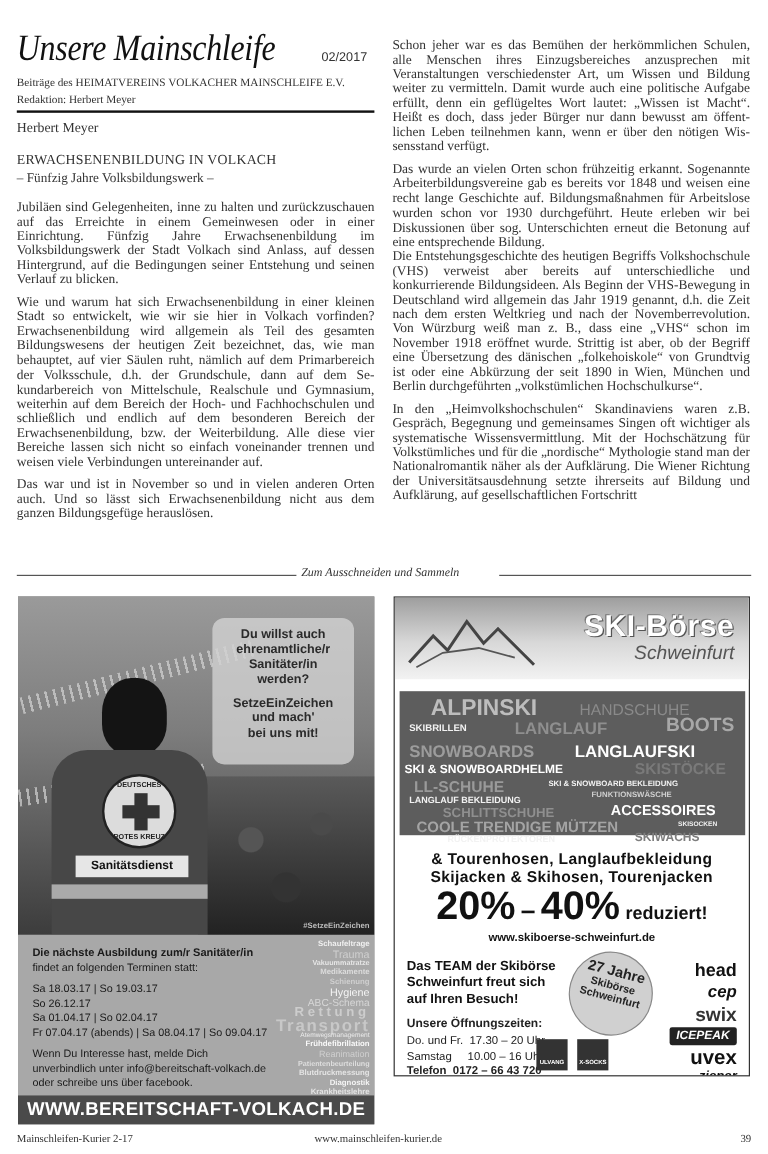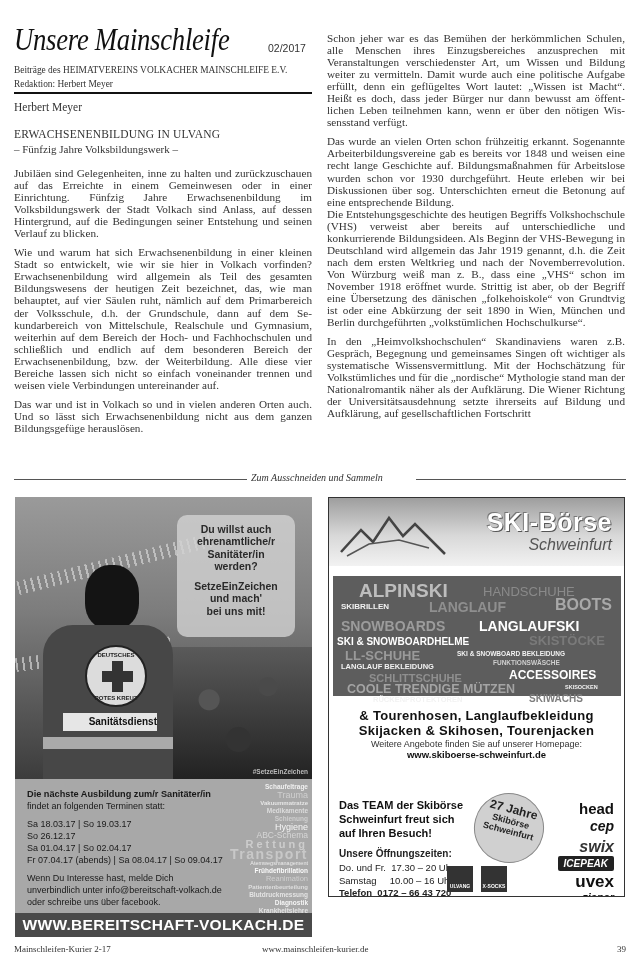--- a/index.html
+++ b/index.html
@@ -28,21 +28,21 @@
 .drk{left:15px;top:497px;width:297px;height:440px;background:#6f6f6f;overflow:hidden}
 .drk-photo{position:absolute;left:0;top:0;width:297px;height:282px;background:linear-gradient(180deg,#9a9a9a 0%,#7d7d7d 40%,#3c3c3c 100%)}
 .truss{position:absolute;background:repeating-linear-gradient(90deg,#d4d4d4 0 2px,transparent 2px 7px);opacity:.7}
 .head{position:absolute;left:70px;top:68px;width:54px;height:64px;border-radius:45% 45% 40% 40%;background:#141414}
 .vest{position:absolute;left:28px;top:128px;width:130px;height:154px;border-radius:30px 30px 0 0;background:#474747}
 .vest .refl{position:absolute;left:0;right:0;height:12px;background:#aaa}
 .emblem{position:absolute;left:42px;top:20px;width:62px;height:62px;border-radius:50%;background:#dcdcdc;border:2px solid #222}
 .emblem .cross-v{position:absolute;left:25px;top:14px;width:11px;height:31px;background:#333}
 .emblem .cross-h{position:absolute;left:15px;top:24px;width:31px;height:11px;background:#333}
 .emblem .txt{position:absolute;left:0;right:0;font:bold 6px "Liberation Sans",sans-serif;text-align:center;color:#222}
-.sani{position:absolute;left:20px;top:88px;width:94px;height:18px;background:#e6e6e6;font:bold 10px "Liberation Sans",sans-serif;color:#111;text-align:right;line-height:18px}
+.sani{position:absolute;left:20px;top:88px;width:94px;height:18px;background:#e6e6e6;font:bold 10px "Liberation Sans",sans-serif;color:#111;text-align:center;line-height:18px}
 .crowd{position:absolute;left:150px;top:150px;width:147px;height:132px;background:radial-gradient(circle at 30% 40%,#555 0 10px,transparent 11px),radial-gradient(circle at 70% 30%,#4a4a4a 0 9px,transparent 10px),radial-gradient(circle at 50% 70%,#333 0 12px,transparent 13px),linear-gradient(180deg,#5a5a5a,#222)}
 .bubble{position:absolute;left:162px;top:18px;width:118px;height:122px;border-radius:10px;background:rgba(210,210,210,0.8);font:bold 10.5px "Liberation Sans",sans-serif;color:#2a2a2a;text-align:center;line-height:12.3px;padding-top:8px}
 .bubble .gap{height:8px}
 .hashtag{position:absolute;right:4px;top:271px;font:bold 6.5px "Liberation Sans",sans-serif;color:#bbb}
 .drk-info{position:absolute;left:0;top:282px;width:297px;height:134px;background:#a8a8a8}
 .drk-info .t{position:absolute;left:12px;font:9px "Liberation Sans",sans-serif;color:#1a1a1a;white-space:nowrap}
 .drk-info .t.b{font-weight:bold}
 .cloud{position:absolute;right:4px;top:4px;width:90px;text-align:right;font-family:"Liberation Sans",sans-serif;line-height:8px}
 .cloud span{display:block;white-space:nowrap}
 .drk-url{position:absolute;left:0;top:416px;width:297px;height:24px;background:#4a4a4a;color:#fff;font:bold 15.5px "Liberation Sans",sans-serif;text-align:center;line-height:24px;letter-spacing:0.3px}
@@ -76,27 +76,27 @@
 </head>
 <body>
 
 <div class="abs mag-title">Unsere Mainschleife</div>
 <div class="abs issue">02/2017</div>
 <div class="abs sub1">Beiträge des HEIMATVEREINS VOLKACHER MAINSCHLEIFE E.V.</div>
 <div class="abs sub2">Redaktion: Herbert Meyer</div>
 <div class="abs hrule"></div>
 
 <div class="abs author">Herbert Meyer</div>
-<div class="abs art-title">ERWACHSENENBILDUNG IN ULVANG</div>
+<div class="abs art-title">ERWACHSENENBILDUNG IN VOLKACH</div>
 <div class="abs art-sub">– Fünfzig Jahre Volksbildungswerk –</div>
 
 <div class="abs col colL">
   <p>Jubiläen sind Gelegenheiten, inne zu halten und zurückzu­schauen auf das Erreichte in einem Gemeinwesen oder in einer Einrichtung. Fünfzig Jahre Erwachsenenbildung im Volksbildungswerk der Stadt Volkach sind Anlass, auf dessen Hintergrund, auf die Bedingungen seiner Entstehung und sei­nen Verlauf zu blicken.</p>
   <p>Wie und warum hat sich Erwachsenenbildung in einer klei­nen Stadt so entwickelt, wie wir sie hier in Volkach vorfinden? Erwachsenenbildung wird allgemein als Teil des gesamten Bildungswesens der heutigen Zeit bezeichnet, das, wie man behauptet, auf vier Säulen ruht, nämlich auf dem Primarbe­reich der Volksschule, d.h. der Grundschule, dann auf dem Se­kundarbereich von Mittelschule, Realschule und Gymnasium, weiterhin auf dem Bereich der Hoch- und Fachhochschulen und schließlich und endlich auf dem besonderen Bereich der Erwachsenenbildung, bzw. der Weiterbildung. Alle diese vier Bereiche lassen sich nicht so einfach voneinander trennen und weisen viele Verbindungen untereinander auf.</p>
-  <p>Das war und ist in Volkach so und in vielen anderen Orten auch. Und so lässt sich Erwachsenenbildung nicht aus dem ganzen Bildungsgefüge herauslösen.</p>
+  <p>Das war und ist in November so und in vielen anderen Orten auch. Und so lässt sich Erwachsenenbildung nicht aus dem ganzen Bildungsgefüge herauslösen.</p>
 </div>
 
 <div class="abs col colR">
   <p>Schon jeher war es das Bemühen der herkömmlichen Schu­len, alle Menschen ihres Einzugsbereiches anzusprechen mit Veranstaltungen verschiedenster Art, um Wissen und Bildung weiter zu vermitteln. Damit wurde auch eine politische Aufga­be erfüllt, denn ein geflügeltes Wort lautet: „Wissen ist Macht“. Heißt es doch, dass jeder Bürger nur dann bewusst am öffent­lichen Leben teilnehmen kann, wenn er über den nötigen Wis­sensstand verfügt.</p>
   <p class="tight">Das wurde an vielen Orten schon frühzeitig erkannt. Soge­nannte Arbeiterbildungsvereine gab es bereits vor 1848 und weisen eine recht lange Geschichte auf. Bildungsmaßnahmen für Arbeitslose wurden schon vor  1930 durchgeführt. Heute erleben wir bei Diskussionen über sog. Unterschichten erneut die Betonung auf eine entsprechende Bildung.</p>
   <p>Die Entstehungsgeschichte des heutigen Begriffs Volkshoch­schule (VHS) verweist aber bereits auf unterschiedliche und konkurrierende Bildungsideen. Als Beginn der VHS-Bewe­gung in Deutschland wird allgemein das Jahr 1919 genannt, d.h. die Zeit nach dem ersten Weltkrieg und nach der Novem­berrevolution. Von Würzburg weiß man z. B., dass eine „VHS“ schon im November 1918 eröffnet wurde. Strittig ist aber, ob der Begriff eine Übersetzung des dänischen „folkehoiskole“ von Grundtvig ist oder eine Abkürzung der seit 1890 in Wien, München und Berlin durchgeführten „volkstümlichen Hoch­schulkurse“.</p>
   <p>In den „Heimvolkshochschulen“ Skandinaviens waren z.B. Gespräch, Begegnung und gemeinsames Singen oft wichtiger als systematische Wissensvermittlung. Mit der Hochschätzung für Volkstümliches und für die „nordische“ Mythologie stand man der Nationalromantik näher als der Aufklärung. Die Wiener Richtung der Universitätsausdehnung setzte ihrerseits auf Bildung und Aufklärung, auf gesellschaftlichen Fortschritt</p>
 </div>
 
 <div class="abs divider">
@@ -195,21 +195,26 @@
     <div style="left:36px;top:96px;font-size:11px;color:#8f8f8f">SCHLITTSCHUHE</div>
     <div style="left:176px;top:92px;font-size:12px;color:#ffffff">ACCESSOIRES</div>
     <div style="left:14px;top:107px;font-size:12.5px;color:#a4a4a4;line-height:12px">COOLE TRENDIGE MÜTZEN</div>
     <div style="left:232px;top:108px;font-size:5.5px;color:#f2f2f2">SKISOCKEN</div>
     <div style="left:40px;top:119px;font-size:7.5px;color:#f2f2f2">RÜCKENPROTEKTOREN</div>
     <div style="left:196px;top:117px;font-size:10px;color:#7e7e7e">SKIWACHS</div>
   </div>
   <div class="ski-promo">
     <div class="l1">&amp; Tourenhosen, Langlaufbekleidung</div>
     <div class="l1">Skijacken &amp; Skihosen, Tourenjacken</div>
-    <div class="more">Weitere Angebote finden Sie auf unserer Homepage:</div>
+    <div>
+      <span class="pct">20%</span>
+      <span class="pct" style="font-size:22px">–</span>
+      <span class="pct">40%</span>
+      <span class="red">reduziert!</span>
+    </div>
     <div class="url">www.skiboerse-schweinfurt.de</div>
   </div>
   <div class="ski-team">
     <div>Das TEAM der Skibörse</div>
     <div>Schweinfurt freut sich</div>
     <div>auf Ihren Besuch!</div>
   </div>
   <div class="ski-hours">
     <div class="h">Unsere  Öffnungszeiten:</div>
     <div style="white-space:pre">Do. und Fr.  17.30 – 20 Uhr</div>
@@ -218,21 +223,21 @@
   </div>
   <div class="ski-badge">
     <div class="big">27 Jahre</div>
     <div>Skibörse</div>
     <div>Schweinfurt</div>
   </div>
   <div class="brand-box" style="left:118px;top:368px">ULVANG</div>
   <div class="brand-box" style="left:152px;top:368px">X-SOCKS</div>
   <div class="brand" style="top:302px;font-size:15px">head</div>
   <div class="brand" style="top:320px;font-size:14px;font-style:italic">cep</div>
-  <div class="brand" style="top:340px;font-size:16px;font-style:italic;color:#333">swix</div>
+  <div class="brand" style="top:340px;font-size:16px;color:#333">swix</div>
   <div class="brand" style="top:358px;font-size:10px;font-style:italic;background:#222;color:#fff;padding:2px 6px;border-radius:2px">ICEPEAK</div>
   <div class="brand" style="top:374px;font-size:17px">uvex</div>
   <div class="brand" style="top:393px;font-size:11px;font-style:italic">ziener</div>
 </div>
 
 <div class="abs footer fl">Mainschleifen-Kurier 2-17</div>
 <div class="abs footer fc">www.mainschleifen-kurier.de</div>
 <div class="abs footer fr">39</div>
 
 </body></html>

